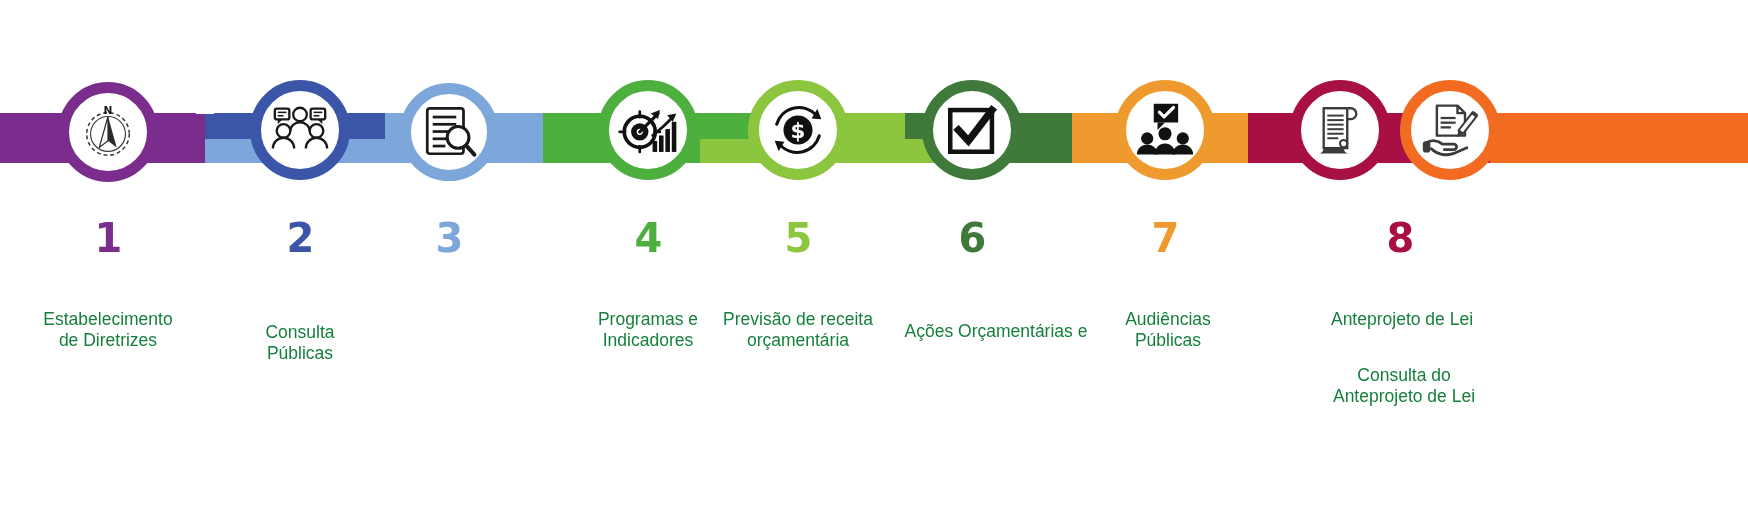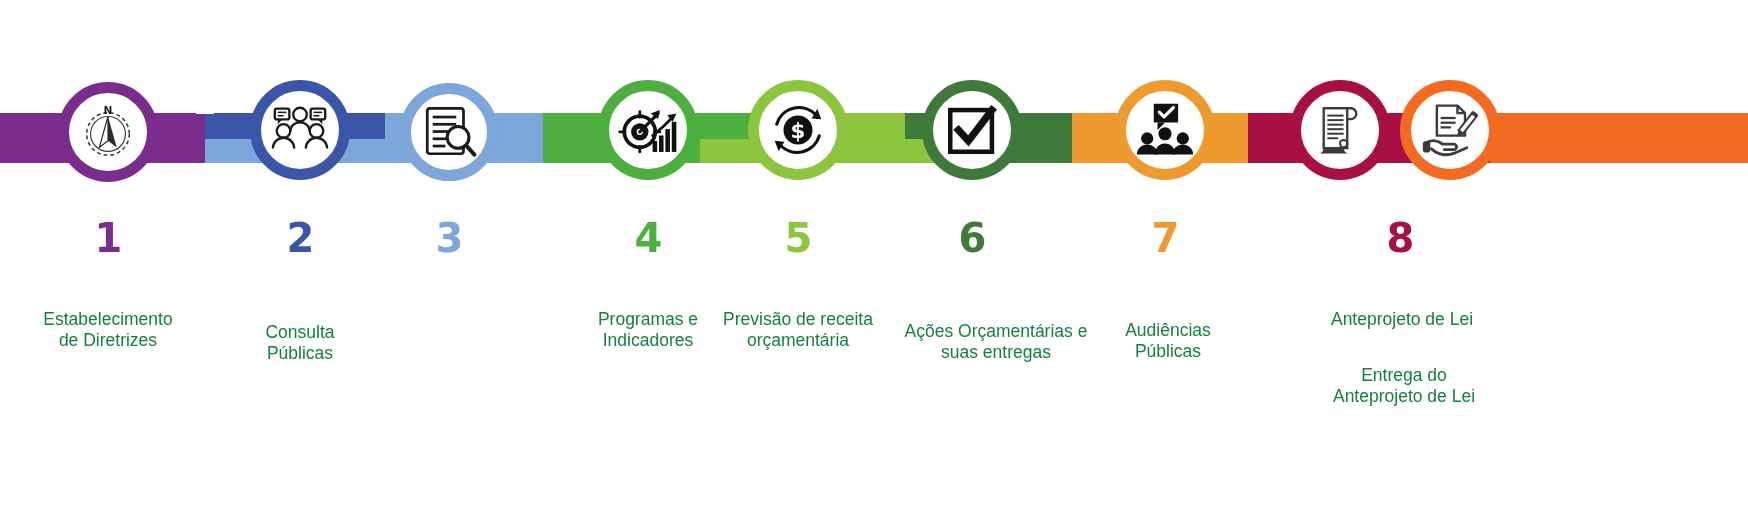--- a/index.html
+++ b/index.html
@@ -272,30 +272,29 @@
     <div>Indicadores</div>
   </div>
 
   <div class="cap" style="left:708px; top:309px; width:180px;">
     <div>Previsão de receita</div>
     <div>orçamentária</div>
   </div>
 
   <div class="cap" style="left:890px; top:309px; width:212px;margin-top:12px;">
     <div>Ações Orçamentárias e</div>
-    <div>suas entregas</div>
-  </div>
-
-  <div class="cap" style="left:1090px; top:320px; width:156px;">
+  </div>
+
+  <div class="cap" style="left:1090px; top:309px; width:156px;">
     <div>Audiências</div>
     <div>Públicas</div>
   </div>
 
   <div class="cap" style="left:1288px; top:309px; width:228px;">
     <div>Anteprojeto de Lei</div>
   </div>
 
   <div class="cap second" style="left:1290px; top:365px; width:228px;">
-    <div>Entrega  do</div>
+    <div>Consulta  do</div>
     <div>Anteprojeto de Lei</div>
   </div>
 
 </div>
 
 </body></html>

